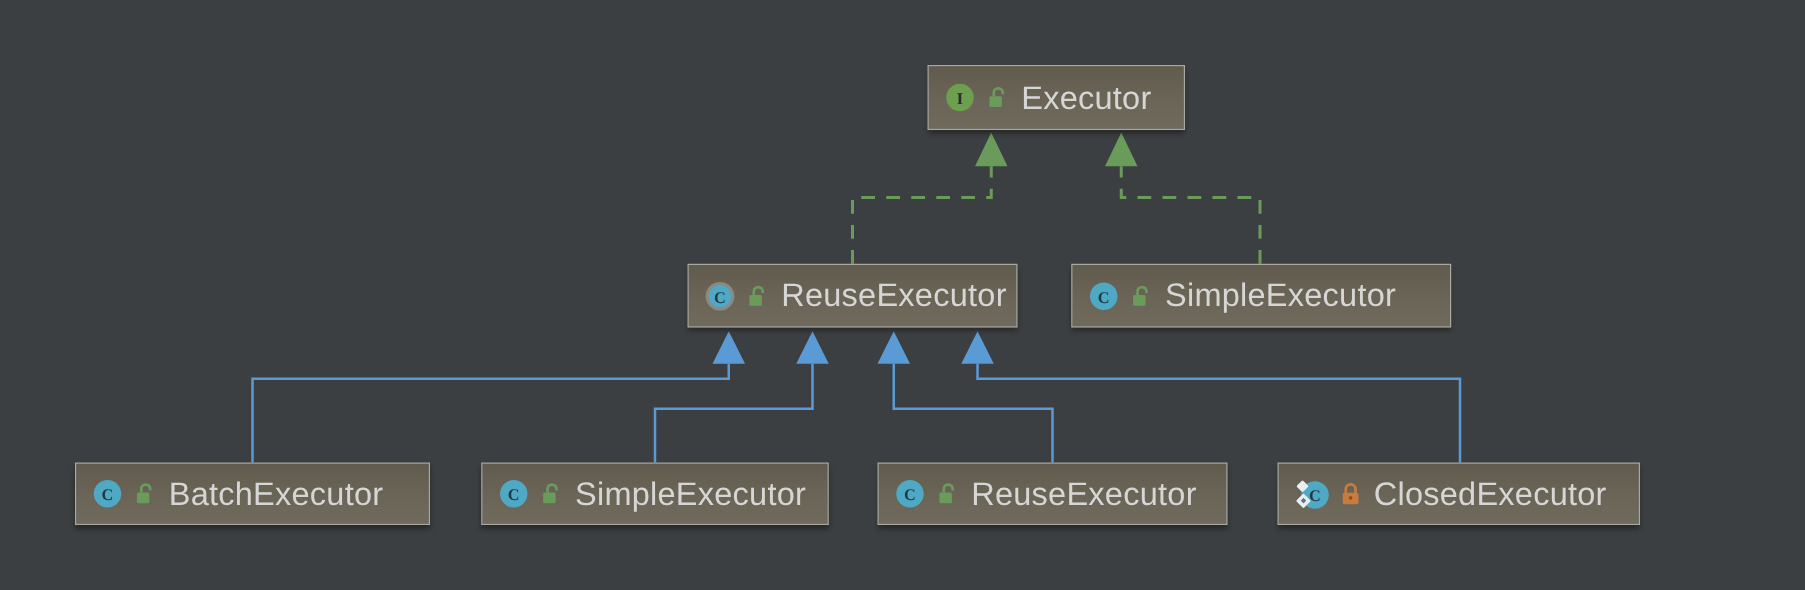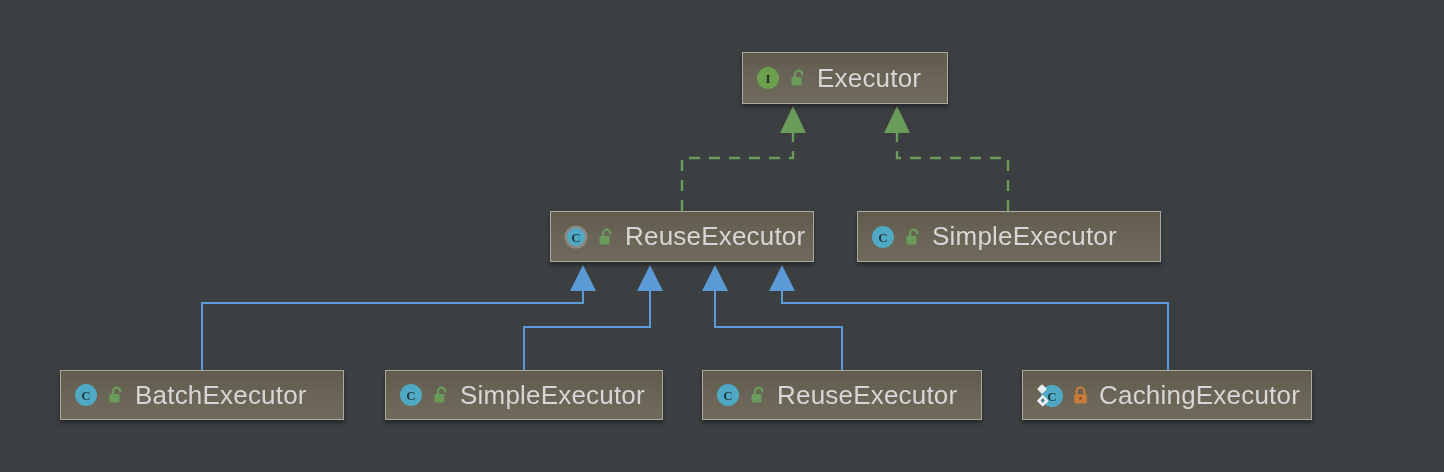--- a/index.html
+++ b/index.html
@@ -202,16 +202,16 @@
         </g>
       </svg>
     </span>
     <span class="lock-wrap" style="margin-left:7px;">
       <svg width="17" height="20" viewBox="0 0 17 20">
         <path d="M4.6 9.5 V6.4 A3.9 3.9 0 0 1 12.4 6.4 V9.5" fill="none" stroke="#c77b3c" stroke-width="2.2"></path>
         <rect x="2.2" y="9.2" width="12.6" height="9.2" rx="1.4" fill="#c77b3c"></rect>
         <circle cx="8.5" cy="13.2" r="1.5" fill="#8d4f22"></circle>
       </svg>
     </span>
-    <span class="node-label">CachingExecutor</span>
+    <span class="node-label">ClosedExecutor</span>
   </div>
 
 </div>
 
 </body></html>

